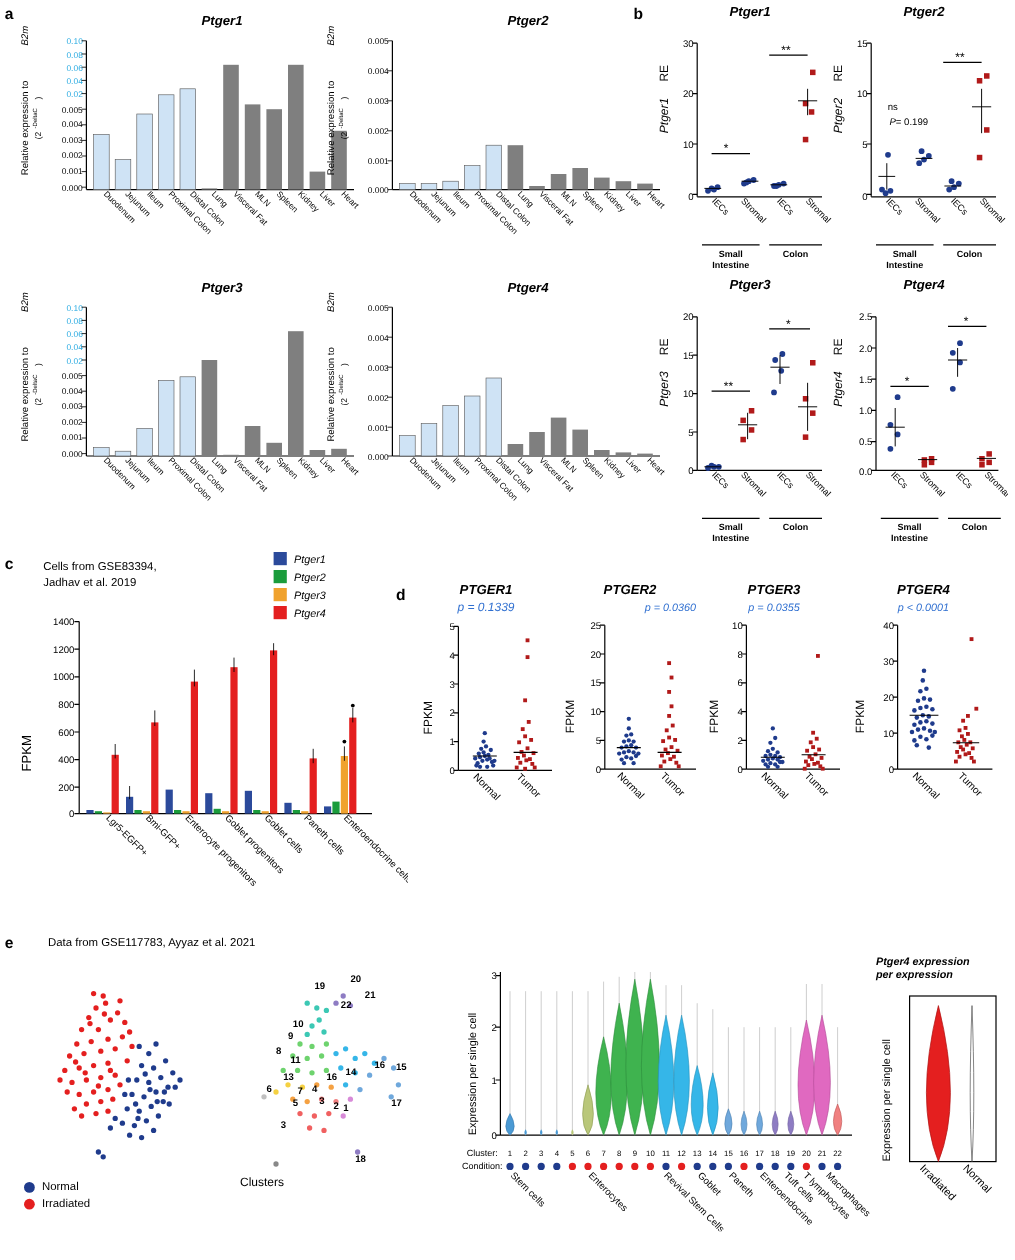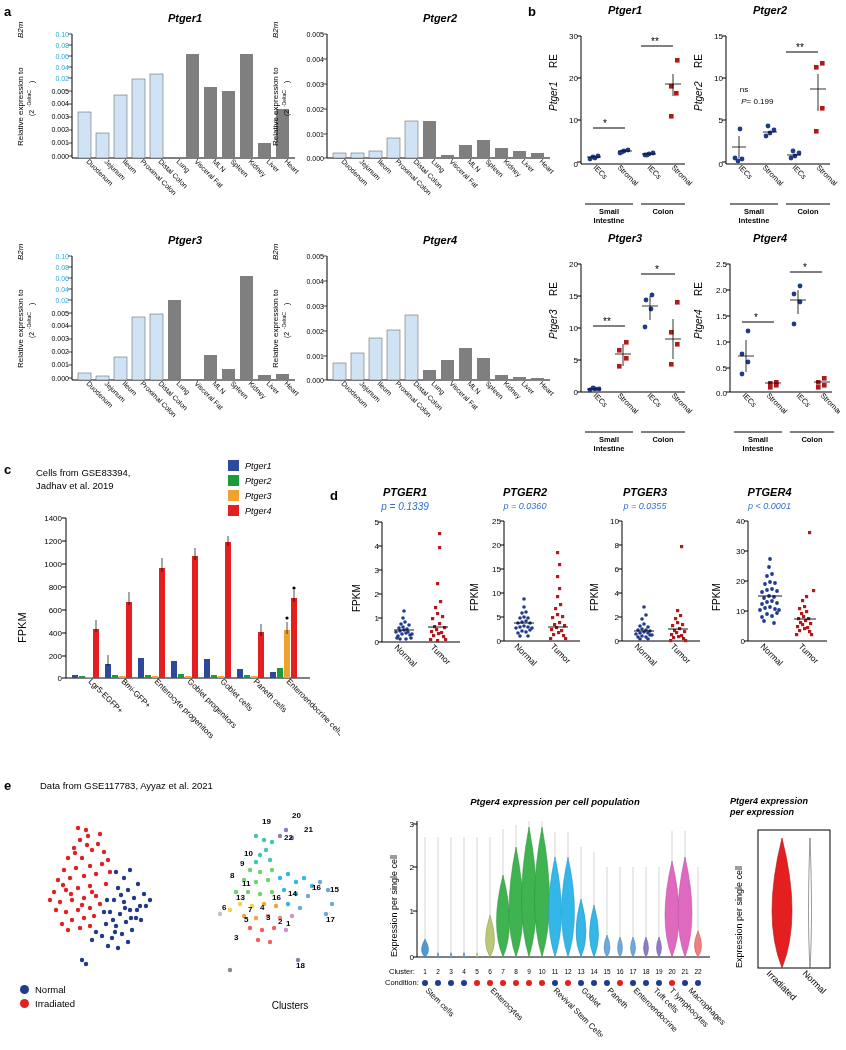--- a/index.html
+++ b/index.html
@@ -724,21 +724,21 @@
     </g>
     <g font-size="8.5" font-family="Liberation Sans, sans-serif">
       <text transform="translate(44,136) rotate(45)">Normal</text>
       <text transform="translate(80,136) rotate(45)">Tumor</text>
     </g>
   </svg>
 </div>
 
 <div style="position:absolute;left:470px;top:486px">
   <div class="ttl" style="width:110px;text-align:center;font-size:11px">PTGER2</div>
-  <div style="width:110px;text-align:center;font-size:9px;font-style:italic;color:#2f6fd0;margin-top:3px">p = 0.0360</div>
+  <div style="width:110px;text-align:right;font-size:9px;font-style:italic;color:#2f6fd0;margin-top:3px">p = 0.0360</div>
   <svg width="120" height="190" viewBox="0 0 120 190">
     <text transform="translate(8,100) rotate(-90)" font-size="10" font-family="Liberation Sans, sans-serif">FPKM</text>
     <line x1="34" y1="10" x2="34" y2="130" stroke="#000"></line>
     <line x1="34" y1="130" x2="110" y2="130" stroke="#000"></line>
     <g font-size="8" text-anchor="end" font-family="Liberation Sans, sans-serif">
       <text x="31" y="13">25</text>
         <text x="31" y="37">20</text>
         <text x="31" y="61">15</text>
         <text x="31" y="85">10</text>
         <text x="31" y="109">5</text>
@@ -1161,25 +1161,24 @@
         <text x="130" y="92">15</text>
       <text x="66" y="120">3</text>
         <text x="44" y="122">5</text>
         <text x="78" y="124">2</text>
         <text x="86" y="126">1</text>
       <text x="126" y="122">17</text>
         <text x="34" y="140">3</text>
         <text x="96" y="168">18</text>
     </g>
   </svg>
-  <div style="text-align:center;width:180px;font-size:10px;margin-top:20px">Clusters</div>
+  <div style="text-align:left;width:180px;font-size:10px;margin-top:0">Clusters</div>
 </div>
 
 <div style="position:absolute;left:385px;top:796px;width:340px">
-  <div style="text-align:center;font-size:9.5px;font-weight:bold;font-style:italic">Ptger4 expression per cell population</div>
   <svg width="340" height="230" viewBox="0 0 340 230">
     <text transform="translate(12,150) rotate(-90)" font-size="9" font-family="Liberation Sans, sans-serif">Expression per single cell</text>
     <line x1="32" y1="14" x2="32" y2="150" stroke="#000"></line>
     <line x1="32" y1="150" x2="325" y2="150" stroke="#000"></line>
     <g font-size="8" text-anchor="end" font-family="Liberation Sans, sans-serif">
       <text x="29" y="20">3</text>
         <text x="29" y="63">2</text>
         <text x="29" y="107">1</text>
         <text x="29" y="153">0</text>
     </g>

